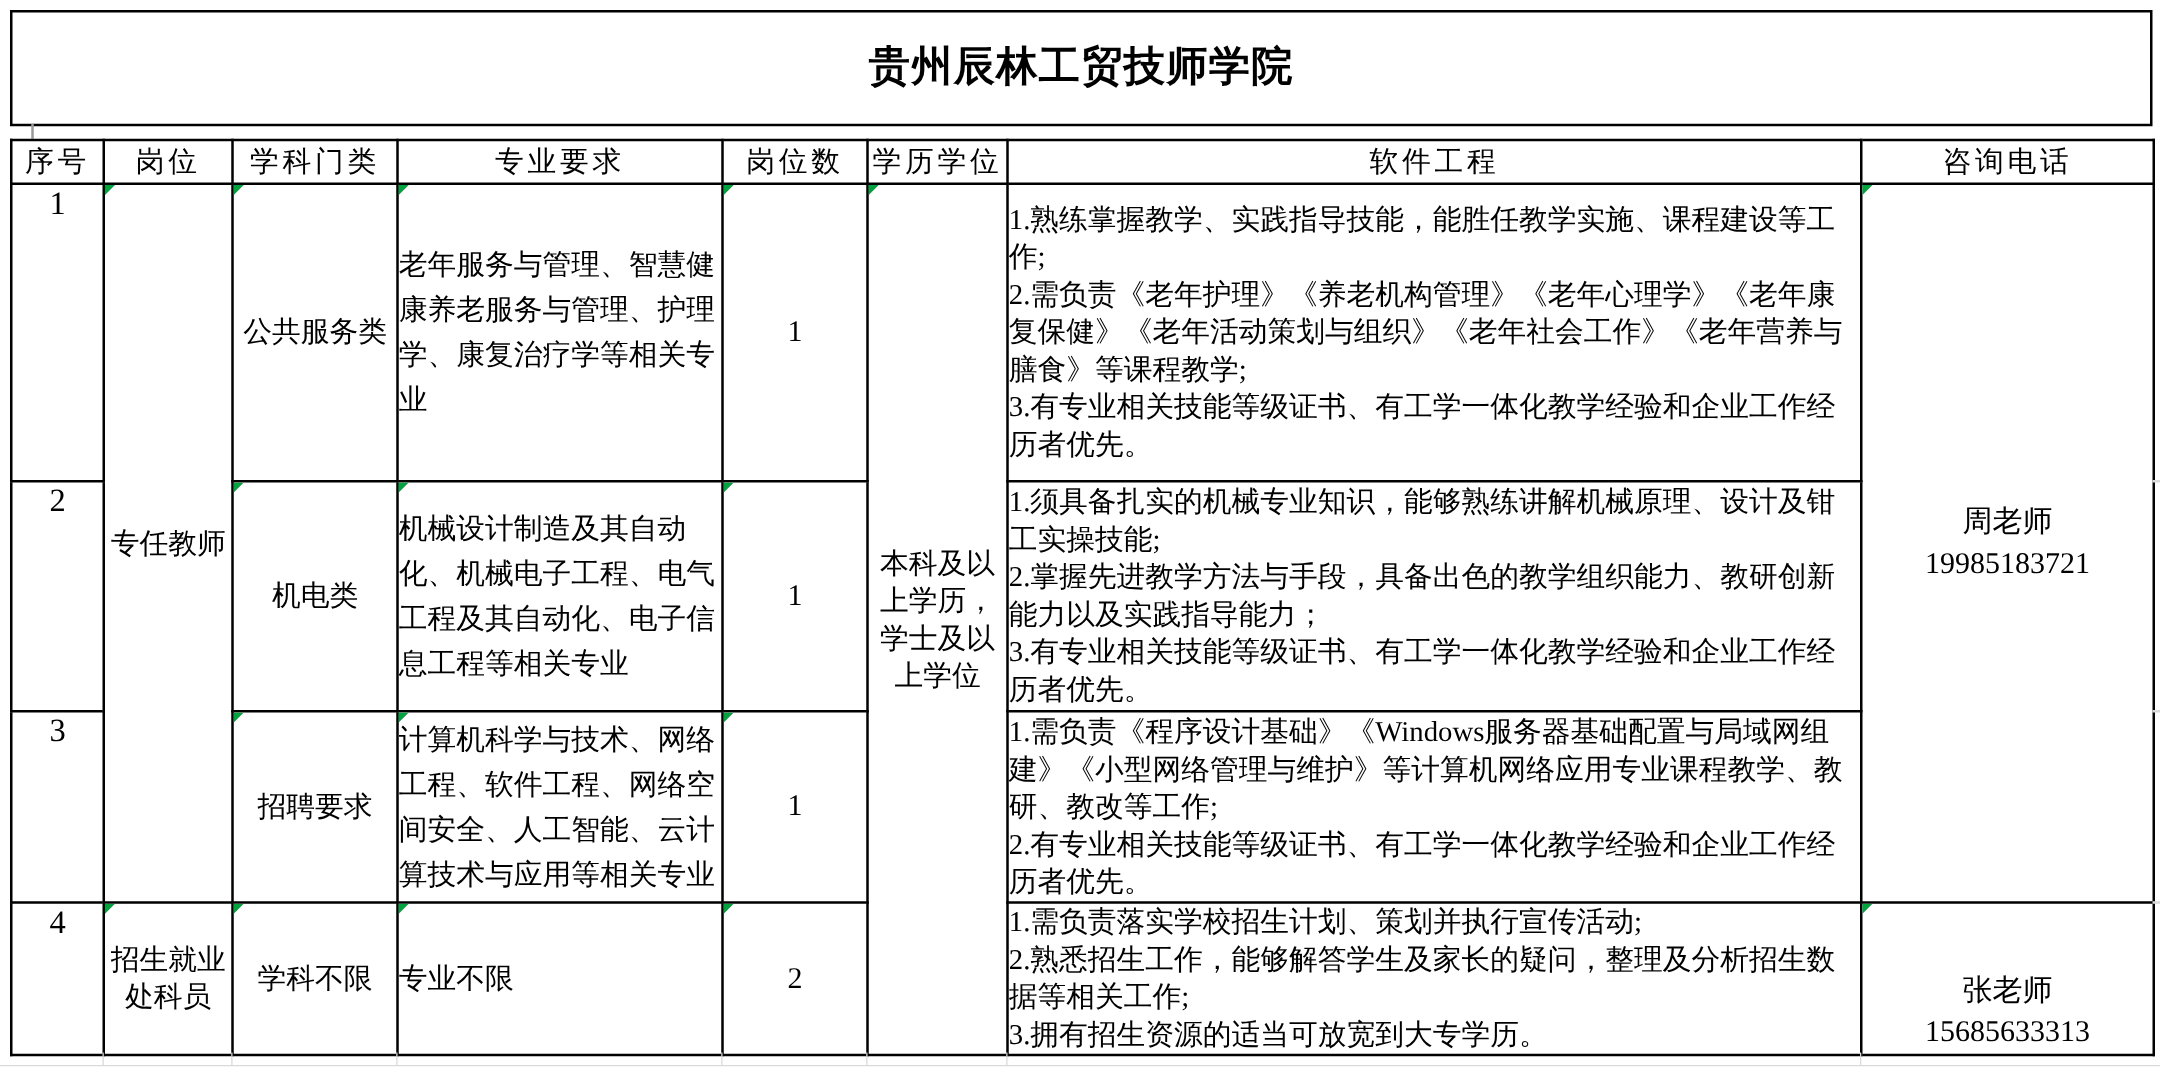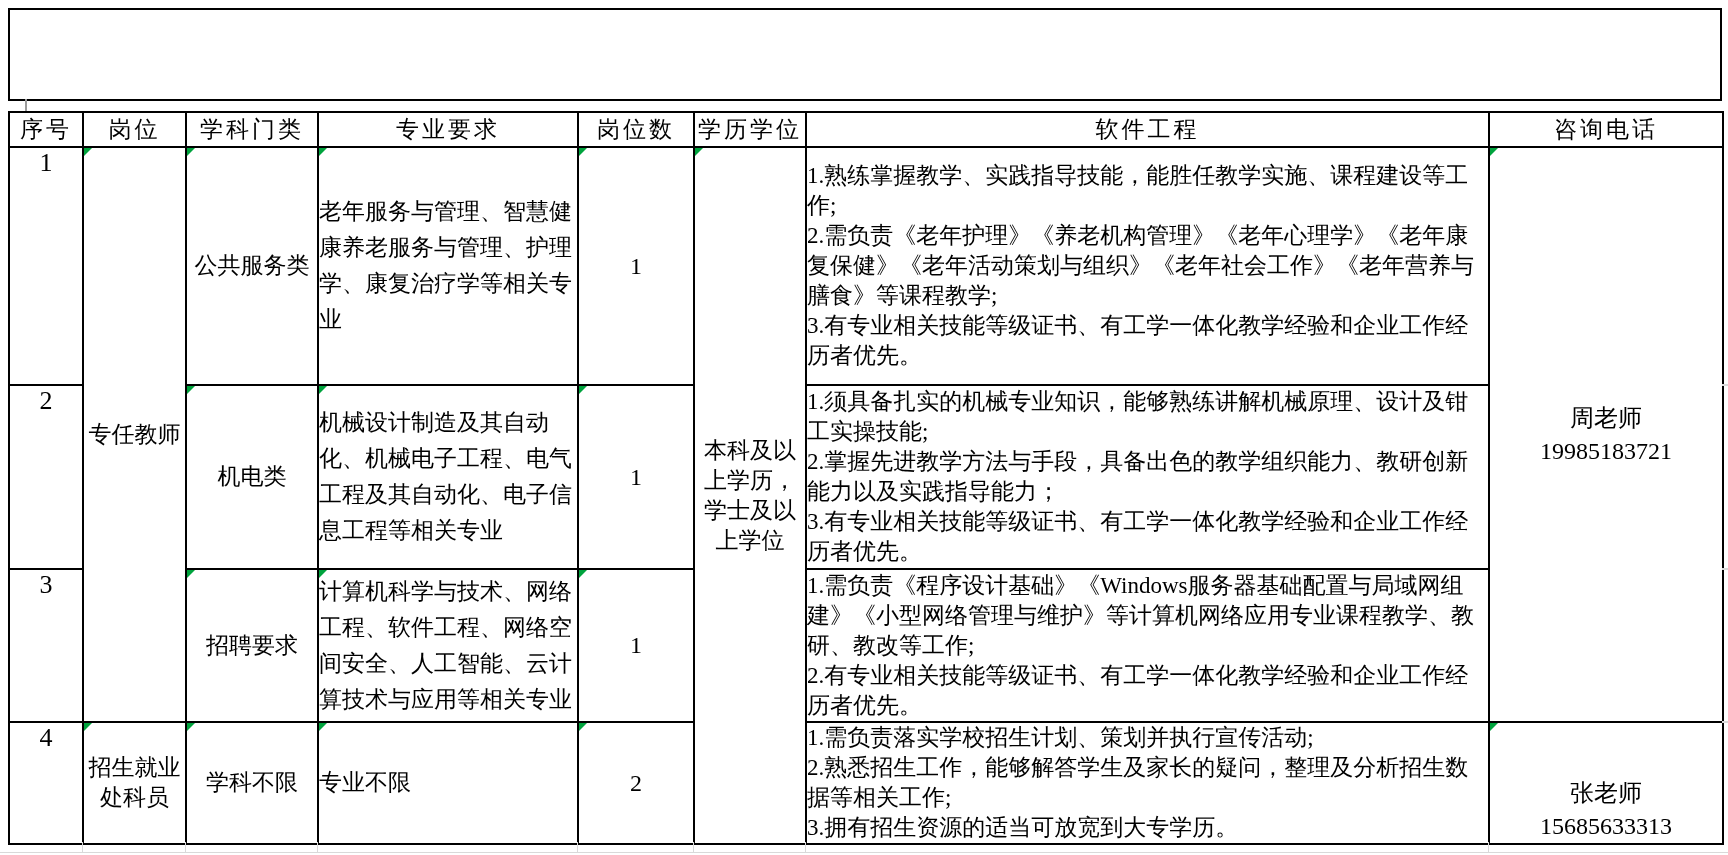--- a/index.html
+++ b/index.html
@@ -41,20 +41,21 @@
   
   .grid{position:absolute;background:#d9d9d9;}
   .stub-dark{position:absolute;background:#9a9a9a;}
 </style>
 </head>
 <body>
 
 <div id="page">
 
   <div id="title-box">
+    <div class="title-line">贵州辰林工贸技师学院</div>
   </div>
 
   <div class="stub-dark" style="left:25px;top:99px;width:2px;height:12px;"></div>
 
   <table id="main-table">
     <colgroup>
       <col style="width:74px">
         <col style="width:103px">
         <col style="width:132px">
       <col style="width:260px">

